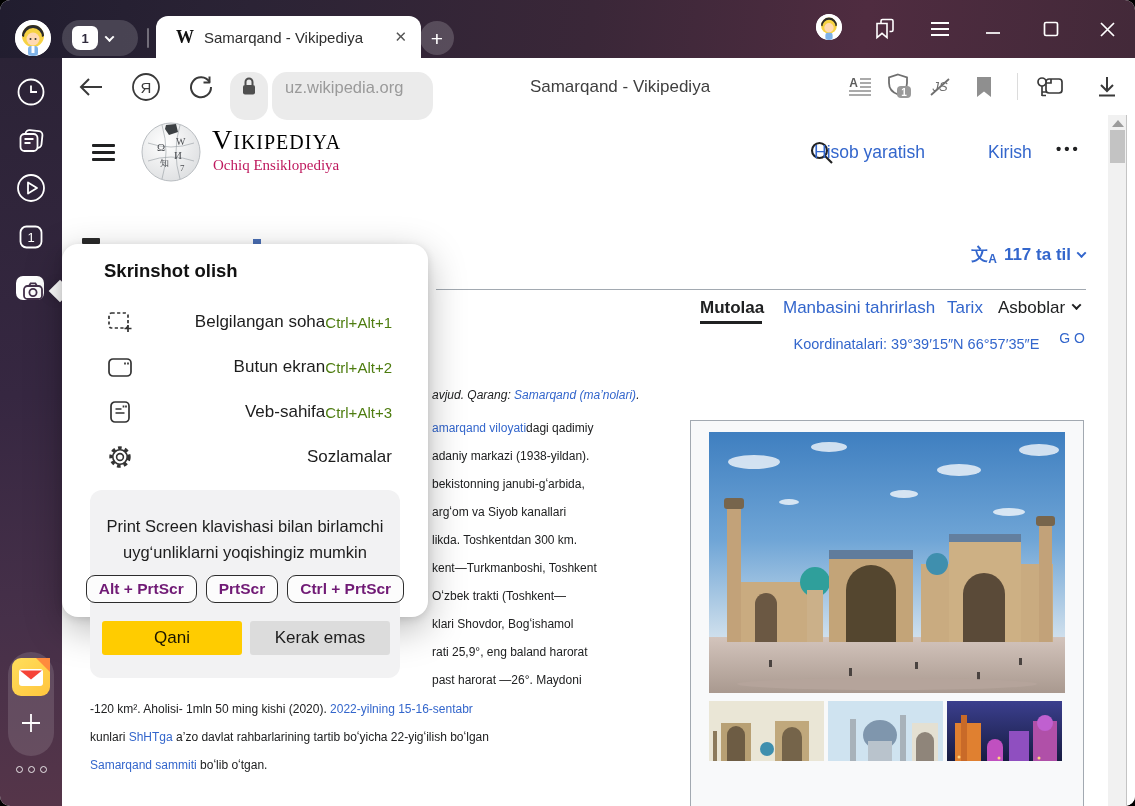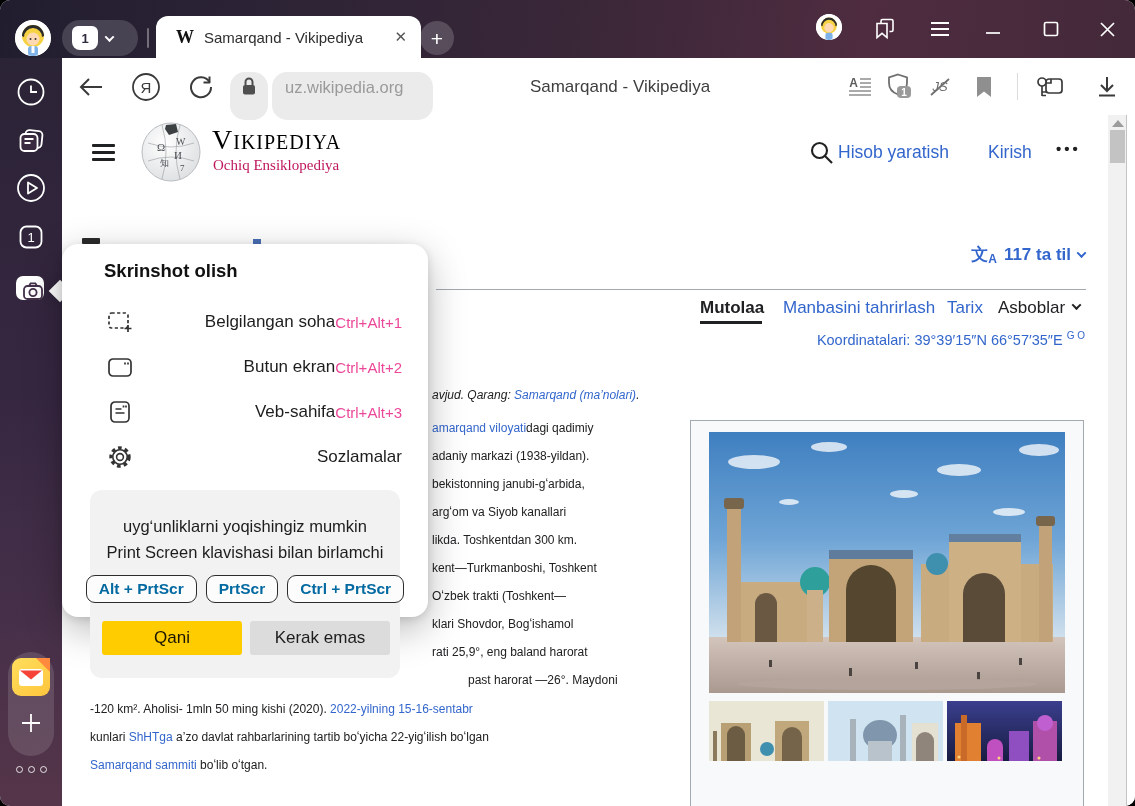--- a/index.html
+++ b/index.html
@@ -72,21 +72,21 @@
   .langrow { position:absolute; right:50px; top:243px; color:#3366cc; font-weight:bold;
     font-size:17px; display:flex; align-items:center; gap:7px; }
   .langicon { font-weight:bold; font-size:17px; }
   .langicon .la { font-size:12px; vertical-align:-3px; }
   .title-rule { position:absolute; left:436px; top:289px; width:650px; height:1px; background:#a2a9b1; }
   .wtab { position:absolute; top:298px; font-size:17px; color:#3366cc; white-space:nowrap; }
   .wtab.on { color:#202122;font-weight:bold; }
   .wtab.plain { color:#202122; display:flex; align-items:center; gap:8px; }
   .tab-underline { position:absolute; left:700px; top:321px; width:62px; height:3px; background:#202122; }
   .coords { position:absolute; right:50px; top:330px; font-size:14.5px; color:#3366cc; }
-  .coords sup { font-size:10px; margin-left:4px; }
+  .coords sup { font-size:14px; margin-left:20px; }
 
   
   .art-line { position:absolute; font-size:12px; color:#202122; white-space:nowrap; line-height:28px; }
   .art-line.it { font-style:italic; }
   .wlink { color:#3366cc; }
 
   
   .infobox { position:absolute; left:690px; top:420px; width:394px; height:420px;
     background:#f8f9fa; border:1px solid #a2a9b1; }
   .ib-title { height:33px; line-height:33px; text-align:center; font-weight:bold; font-size:18px;
@@ -99,28 +99,28 @@
 
   
   .popup { position:absolute; left:62px; top:244px; width:366px; height:373px; background:#fff;
     border-radius:16px; box-shadow:0 12px 38px rgba(0,0,0,.28), 0 2px 8px rgba(0,0,0,.12); z-index:50; }
   .popup-arrow { position:absolute; left:52px; top:283px; width:16px; height:16px; background:#fff;
     transform:rotate(45deg); z-index:49; box-shadow:-3px 3px 10px rgba(0,0,0,.12); }
   .pp-title { position:absolute; left:42px; top:16px; font-size:18.5px; font-weight:bold; color:#111; }
   .pp-item { position:absolute; left:30px; width:310px; height:40px; display:flex; align-items:center;text-align:right; }
   .pp-item .ic { width:28px; margin-left:14px; display:flex; justify-content:center; }
   .pp-item .lb { margin-left:24px; font-size:17px; color:#1d1d1d; flex:1; }
-  .pp-item .sc { font-size:15px; color:#ec4899; }
+  .pp-item .sc { font-size:15px; color:#4d7c0f; margin-right:10px; }
   .hintcard { position:absolute; left:28px; top:246px; width:310px; height:188px;
     background:#f2f2f3; border-radius:12px; }
   .hint-text { position:absolute; left:0; top:24px; width:100%; text-align:center;
     font-size:16.5px; color:#1d1d1d; line-height:1.55; }
   .keysrow { position:absolute; left:0; top:85px; width:100%; display:flex; justify-content:center; gap:9px; }
   .keycap { border:1.8px solid #2c2c2c; border-radius:9px; background:#fcfcfc;
-    font-size:15.5px; font-weight:bold; color:#0369a1; padding:4px 12px; white-space:nowrap; }
+    font-size:15.5px; font-weight:bold; color:#701a75; padding:4px 12px; white-space:nowrap; }
   .btnrow { position:absolute; left:12px; top:131px; display:flex; gap:8px; }
   .btn { width:140px; height:34px; font-size:17px; display:flex; align-items:center;
     justify-content:center; border-radius:3px; }
   .btn.yes { background:#ffcc00; color:#1a1500; }
   .btn.no { background:#dcdcdc; color:#1d1d1d; }
 
   .frag { position:absolute; z-index:1; }
   svg { display:block; }
 </style>
 </head>
@@ -360,21 +360,21 @@
   </div>
   <div class="wmark">Vikipediya</div>
   <div class="wsub">Ochiq Ensiklopediya</div>
 
   <div class="tool-ic" style="left:806px;top:136px;width:30px;height:32px;">
     <svg width="25" height="25" viewBox="0 0 25 25" fill="none" stroke="#202122" stroke-width="2.1">
       <circle cx="10.5" cy="10.5" r="7.5"></circle>
         <path d="M16 16 L23 23"></path>
     </svg>
   </div>
-  <a class="wlink-top" style="left:838px;">Hisob yaratish</a>
+  <a class="wlink-top" style="left:814px;">Hisob yaratish</a>
   <a class="wlink-top" style="left:988px;">Kirish</a>
   <div class="wmore">•••</div>
 
   <div class="langrow">
     <span class="langicon"><span>文</span><span class="la">A</span></span>
     <span>117 ta til</span>
     <span class="chev"></span>
   </div>
 
   <div class="title-rule"></div>
@@ -399,21 +399,21 @@
       <div class="art-line it" style="left: 432px; top: 381px;"><span>avjud. Qarang: </span><span class="wlink">Samarqand (maʼnolari)</span><span>.</span></div>
       <div class="art-line" style="left: 432px; top: 414px;"><span class="wlink">amarqand viloyati</span><span>dagi qadimiy</span></div>
       <div class="art-line" style="left: 432px; top: 442px;"><span>adaniy markazi (1938-yildan).</span></div>
       <div class="art-line" style="left: 432px; top: 470px;"><span>bekistonning janubi-gʻarbida,</span></div>
       <div class="art-line" style="left: 432px; top: 498px;"><span>argʻom va Siyob kanallari</span></div>
       <div class="art-line" style="left: 432px; top: 526px;"><span>likda. Toshkentdan 300 km.</span></div>
       <div class="art-line" style="left: 432px; top: 554px;"><span>kent—Turkmanboshi, Toshkent</span></div>
       <div class="art-line" style="left: 432px; top: 582px;"><span>Oʻzbek trakti (Toshkent—</span></div>
       <div class="art-line" style="left: 432px; top: 610px;"><span>klari Shovdor, Bogʻishamol</span></div>
       <div class="art-line" style="left: 432px; top: 638px;"><span>rati 25,9°, eng baland harorat</span></div>
-      <div class="art-line" style="left: 432px; top: 666px; margin-left: 36px;"><span>past harorat —26°. Maydoni</span></div>
+      <div class="art-line" style="left: 432px; top: 666px;"><span>past harorat —26°. Maydoni</span></div>
       <div class="art-line" style="left: 90px; top: 695px;"><span>-120 km². Aholisi- 1mln 50 ming kishi (2020). </span><span class="wlink">2022-yilning 15-16-sentabr</span></div>
       <div class="art-line" style="left: 90px; top: 723px;"><span>kunlari </span><span class="wlink">ShHTga</span><span> aʼzo davlat rahbarlarining tartib boʻyicha 22-yigʻilish boʻlgan</span></div>
       <div class="art-line" style="left: 90px; top: 751px;"><span class="wlink">Samarqand sammiti</span><span> boʻlib oʻtgan.</span></div>
     </div>
 
   <div class="infobox">
     <div class="ib-imgwrap">
       <svg width="356" height="261" viewBox="0 0 356 261">
         <defs>
           <linearGradient id="sky" x1="0" y1="0" x2="0" y2="1">
@@ -565,22 +565,22 @@
           <circle cx="13" cy="13" r="7.2" stroke-width="1.6"></circle>
           <circle cx="13" cy="13" r="3.4" stroke-width="1.6"></circle>
         </svg>
       </span>
       <span class="lb">Sozlamalar</span>
       <span class="sc"></span>
     </div>
 
     <div class="hintcard">
       <div class="hint-text">
+        <div>Print Screen klavishasi bilan birlamchi</div>
         <div>uygʻunliklarni yoqishingiz mumkin</div>
-        <div>Print Screen klavishasi bilan birlamchi</div>
       </div>
       <div class="keysrow">
         <span class="keycap">Alt + PrtScr</span>
         <span class="keycap">PrtScr</span>
         <span class="keycap">Ctrl + PrtScr</span>
       </div>
       <div class="btnrow">
         <div class="btn yes">Qani</div>
         <div class="btn no">Kerak emas</div>
       </div>

